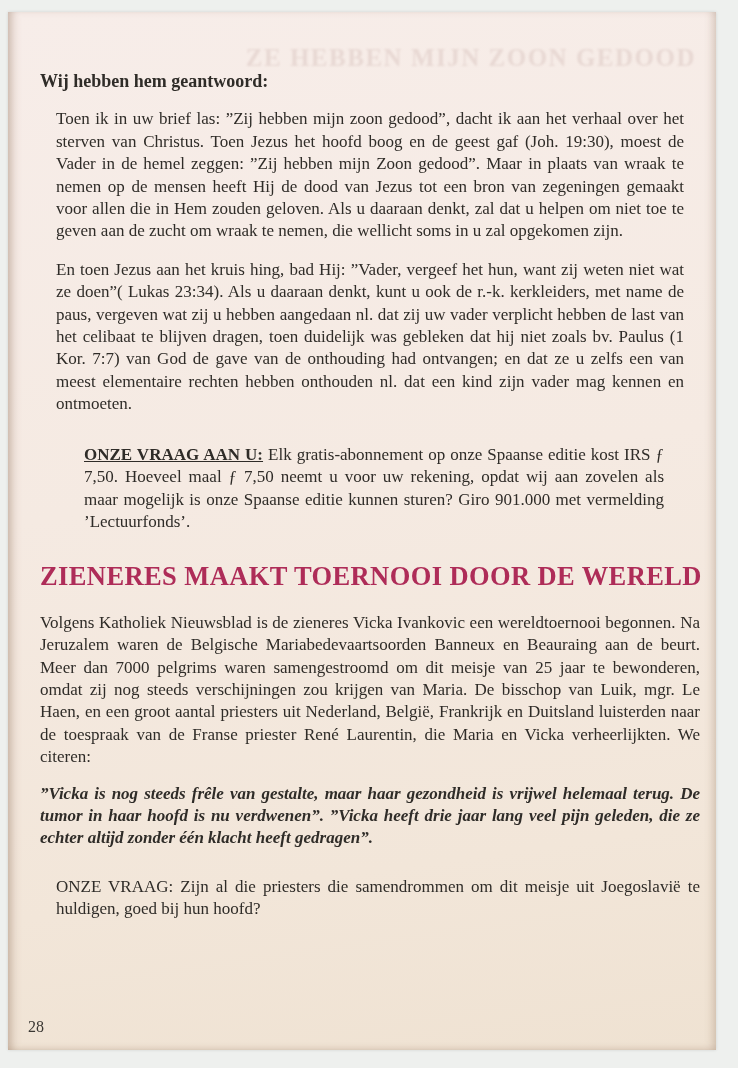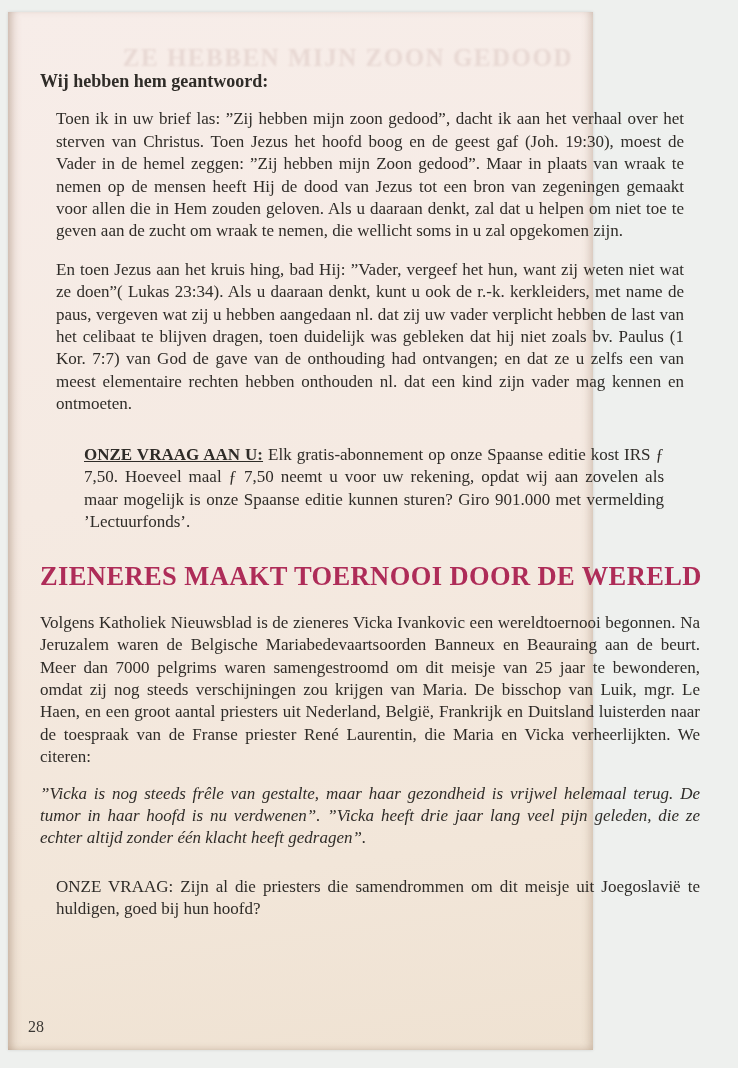--- a/index.html
+++ b/index.html
@@ -2,21 +2,21 @@
 <html style="--headline: #ae2c58; --ink: #2f2c28; --ghost: #dcc8c3;"><head>
 <meta charset="utf-8">
 <style>
   html,body { margin:0; padding:0; }
   .canvas {
     position:relative; width:738px; height:1068px;
     background:#eef0ee; overflow:hidden;
     font-family:"Liberation Serif", serif;
   }
   .page {
-    position:absolute; left:8px; top:12px; width:585px; height:1038px;
+    position:absolute; left:8px; top:12px; width:708px; height:1038px;
     background:linear-gradient(172deg, #f7ede9 0%, #f5eae2 45%, #f2e6d9 80%, #efe2d2 100%);
     box-shadow:
       inset 8px 0 10px -5px rgba(150,118,96,.5),
       inset -7px -3px 10px -5px rgba(140,110,88,.38),
       0 0 3px rgba(0,0,0,.12);
   }
   .ghost-headline {
     position:absolute; top:32px; right:20px;
     font-weight:bold; font-size:25px; letter-spacing:1.5px;
     color:var(--ghost, #dcc8c3); opacity:.55; filter:blur(1.1px);
@@ -32,21 +32,21 @@
   .para { margin:16px; }
   .appeal {
     margin:28px 0 0 44px; width:580px; text-align:justify;
   }
   .appeal .label { font-weight:bold;text-decoration:underline; }
   .headline {
     margin:32px 0 0 0; font-size:26.5px; font-weight:bold;
     letter-spacing:.4px; color:var(--headline, #ae2c58); white-space:nowrap;
   }
   .intro { margin:24px 0 0 0; }
-  .quote { margin:14px 0 0 0; font-style:italic; font-weight:normal; }
+  .quote { margin:14px 0 0 0; font-style:italic; font-weight:bold; }
   .question { margin:26px 0 0 16px; }
   .pagenum {
     position:absolute; left:20px; top:1006px;
     font-size:16px; color:#3a3733;
   }
 </style>
 </head>
 <body>
 
 <div class="canvas">

